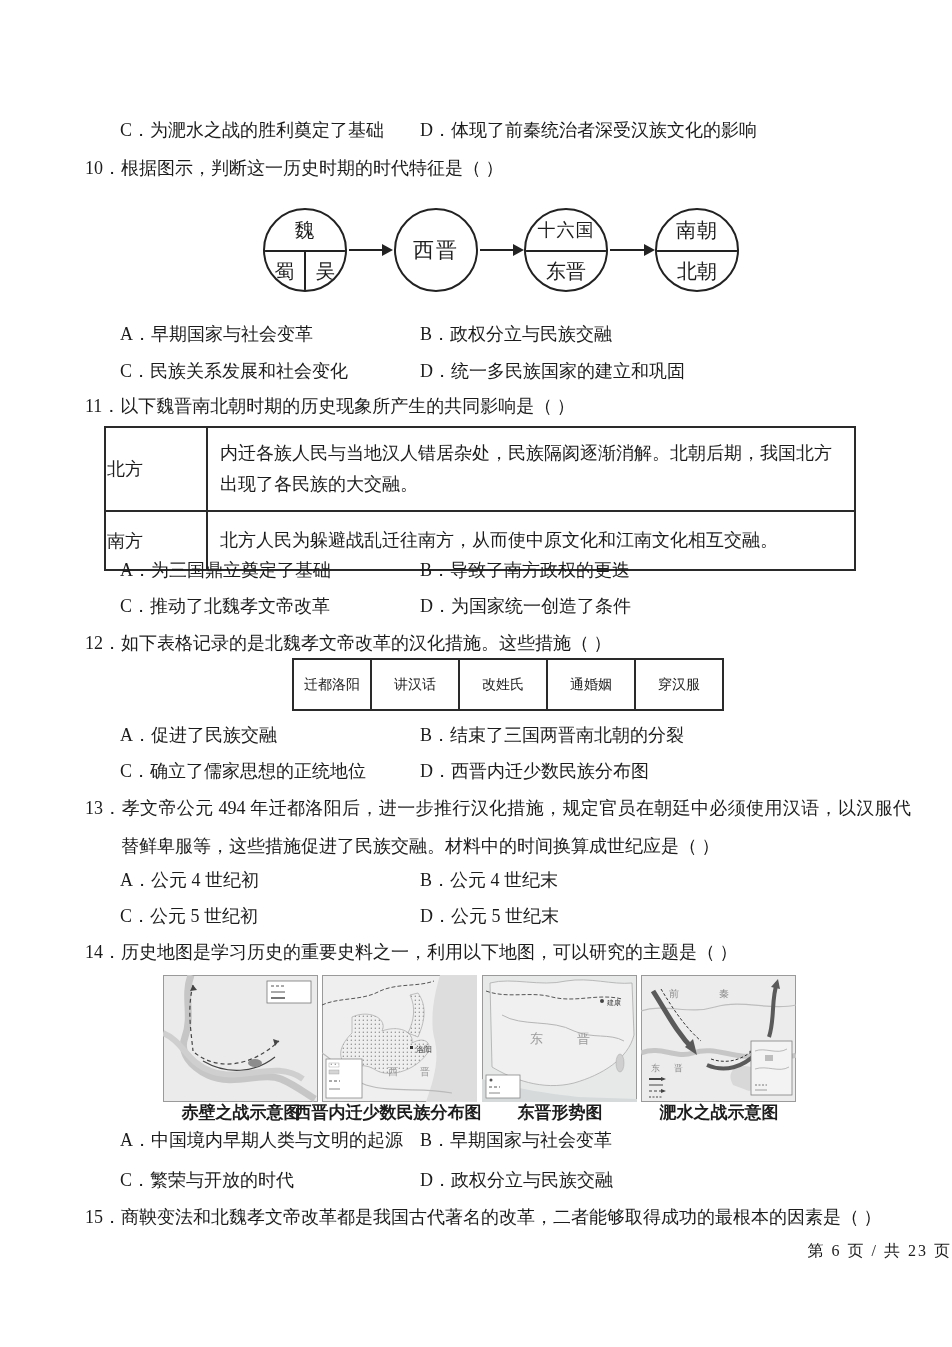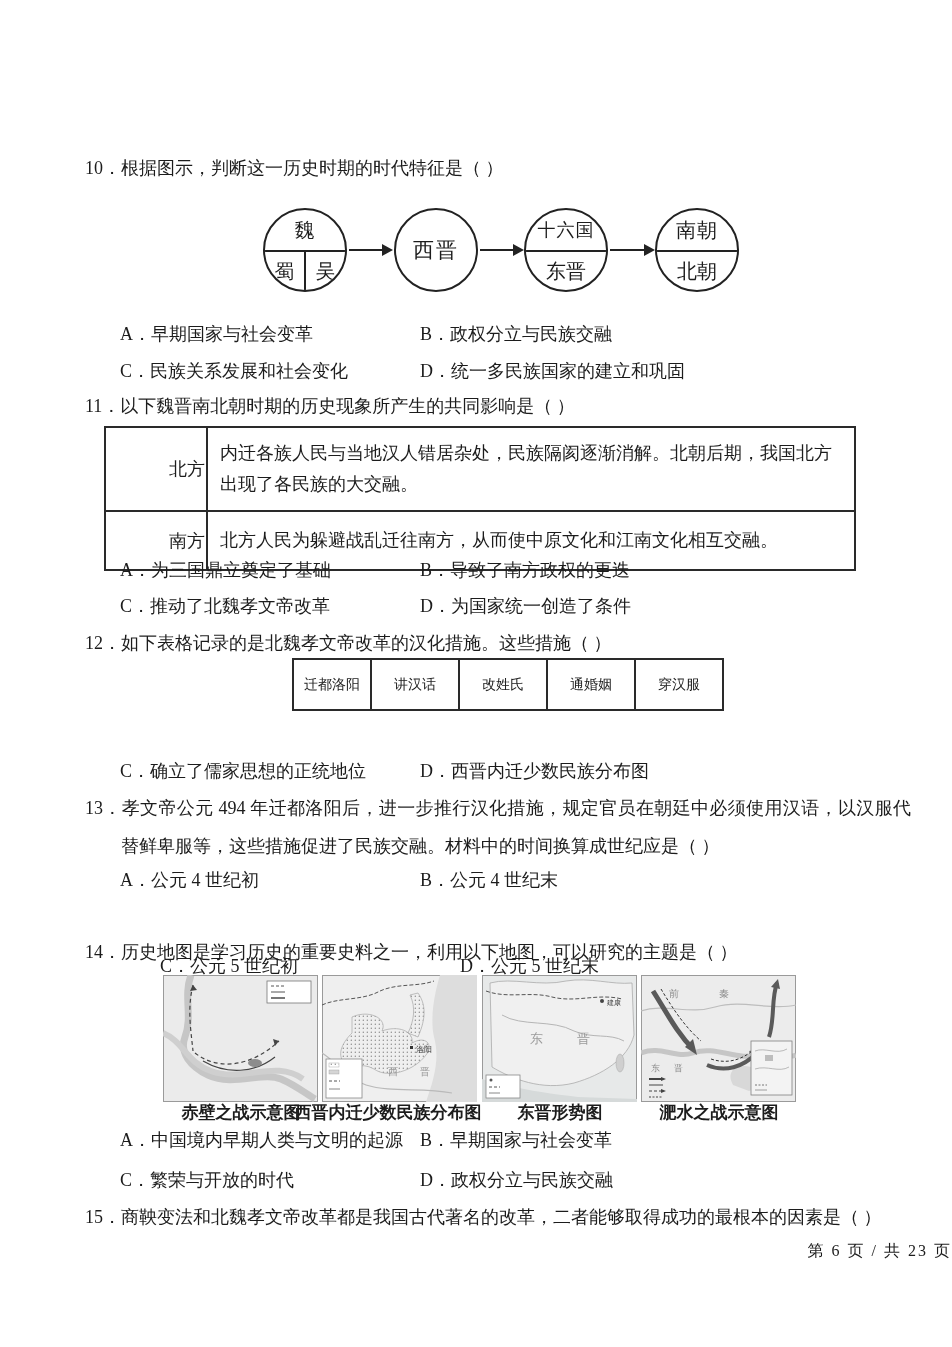--- a/index.html
+++ b/index.html
@@ -27,21 +27,21 @@
   .era-circle .whole { height:100%; display:flex; align-items:center; justify-content:center; font-size:21px; letter-spacing:2px; }
   .flow-arrow { position:absolute; top:41px; height:2px; background:#222; }
   .flow-arrow::after {
     content:""; position:absolute; right:-10px; top:-5px; width:0; height:0;
     border-left:11px solid #222; border-top:6px solid transparent; border-bottom:6px solid transparent;
   }
 
   
   .tbl-ns { position:absolute; left:104px; top:426px; width:752px; border-collapse:collapse; table-layout:fixed; font-size:18px; }
   .tbl-ns td { border:2px solid #2a2a2a; }
-  .tbl-ns .lab { width:98px; text-align:right; }
+  .tbl-ns .lab { width:98px; text-align:left; }
   .tbl-ns .txt { padding:6px 12px; line-height:31px; white-space:normal; }
   .tbl-ns .r1 td { height:70px; }
   .tbl-ns .r2 td { height:45px; }
 
   
   .tbl-ms { position:absolute; left:292px; top:658px; border-collapse:collapse; font-size:14px; }
   .tbl-ms td { border:2px solid #2a2a2a; height:49px; text-align:center; vertical-align:middle; padding:0 10px; }
   .tbl-ms td.w1 { min-width:66px; }
 
   
@@ -58,20 +58,24 @@
     position:absolute; top:1101px; width:200px; text-align:center;
     font-weight:bold; font-size:17px; white-space:nowrap;
   }
   .footer { left:0; top:1241px; width:952px; text-align:right; font-size:16px; letter-spacing:2px; }
 </style>
 </head>
 <body>
 
 <div class="page">
 
+  <div class="abs optrow" style="top:118px;">
+    <span class="colA">C．为淝水之战的胜利奠定了基础</span>
+    <span class="colB">D．体现了前秦统治者深受汉族文化的影响</span>
+  </div>
 
   <div class="abs stem" style="top:156px;">10．根据图示，判断这一历史时期的时代特征是（  ）</div>
 
   <div class="diagram">
     <div class="era-circle" style="left:0;">
       <div class="half-top">魏</div>
       <div class="half-bottom">
         <div class="cell-l">蜀</div>
         <div class="cell-r">吴</div>
       </div>
@@ -136,32 +140,36 @@
         <tr>
       <td>迁都洛阳</td>
       <td class="w1">讲汉话</td>
       <td class="w1">改姓氏</td>
       <td class="w1">通婚姻</td>
       <td class="w1">穿汉服</td>
     </tr>
   </tbody>
     </table>
 
+  <div class="abs optrow" style="top:723px;">
+    <span class="colA">A．促进了民族交融</span>
+    <span class="colB">B．结束了三国两晋南北朝的分裂</span>
+  </div>
   <div class="abs optrow" style="top:759px;">
     <span class="colA">C．确立了儒家思想的正统地位</span>
     <span class="colB">D．西晋内迁少数民族分布图</span>
   </div>
 
   <div class="para">13．孝文帝公元 494 年迁都洛阳后，进一步推行汉化措施，规定官员在朝廷中必须使用汉语，以汉服代替鲜卑服等，这些措施促进了民族交融。材料中的时间换算成世纪应是（  ）</div>
 
   <div class="abs optrow" style="top:868px;">
     <span class="colA">A．公元 4 世纪初</span>
     <span class="colB">B．公元 4 世纪末</span>
   </div>
-  <div class="abs optrow" style="top:954px;margin-left:40px;">
+  <div class="abs optrow" style="top:904px;">
     <span class="colA">C．公元 5 世纪初</span>
     <span class="colB">D．公元 5 世纪末</span>
   </div>
 
   <div class="abs stem" style="top:940px;">14．历史地图是学习历史的重要史料之一，利用以下地图，可以研究的主题是（  ）</div>
 
   <div class="map-box" style="left:163px;">
     <svg width="155" height="127" viewBox="0 0 155 127">
       <rect x="0.5" y="0.5" width="154" height="126" fill="#ebebeb" stroke="#9a9a9a"></rect>
       <path d="M28,0 C20,22 30,40 22,62 C16,78 28,92 45,100 C70,112 100,96 118,104 C132,110 142,118 152,124" fill="none" stroke="#c6c6c6" stroke-width="7"></path>

